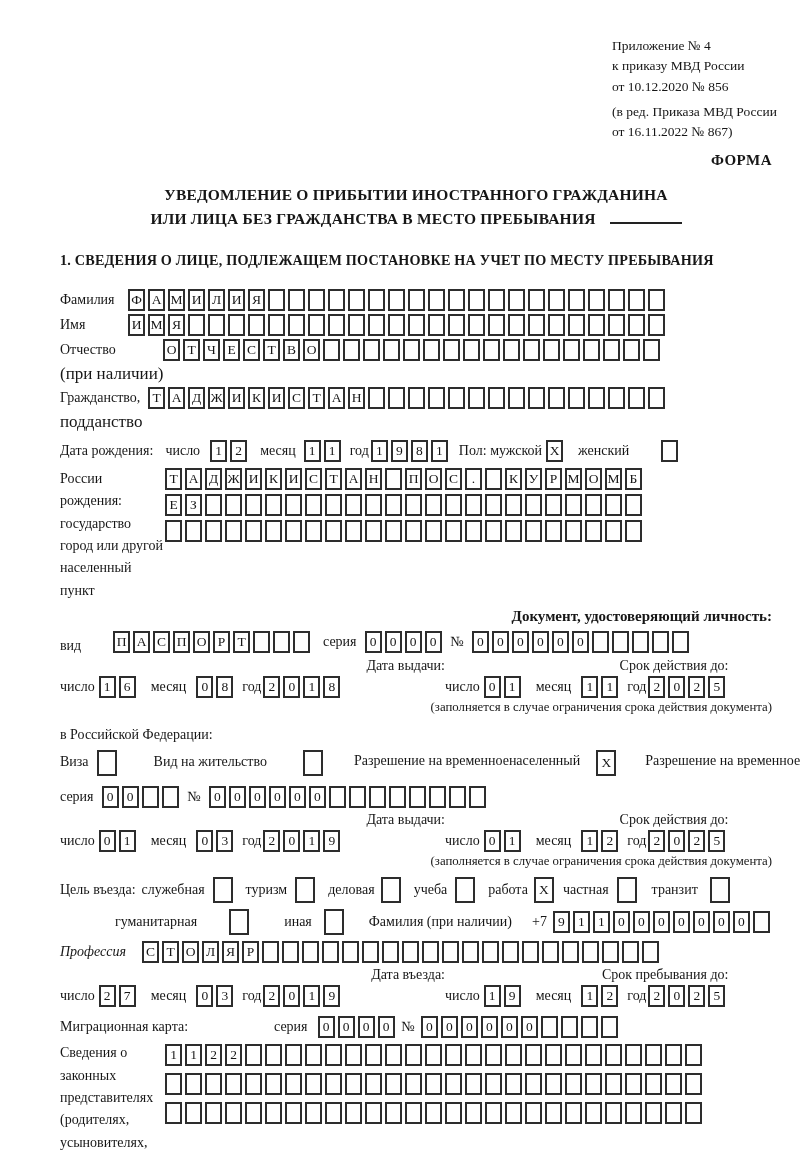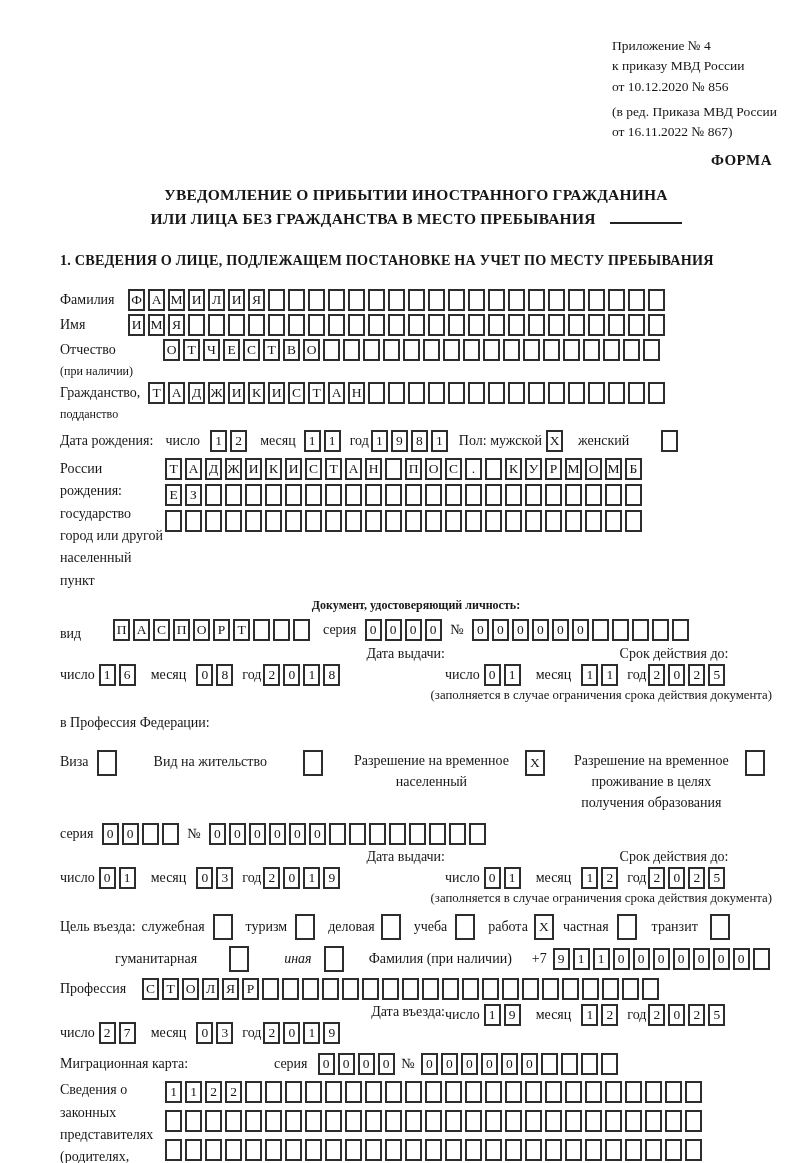--- a/index.html
+++ b/index.html
@@ -12,52 +12,52 @@
   .ref { margin-left:552px; width:230px; font-size:13.5px; line-height:1.5; }
   .ref .amend { margin-top:5px; }
   .forma { text-align:right; font-weight:bold; font-size:15px; margin-top:10px; letter-spacing:.5px; }
   .title { text-align:center; font-weight:bold; font-size:15.5px; margin-top:14px; line-height:1.5; letter-spacing:.2px; }
   .blank { display:inline-block; width:72px; border-bottom:2px solid #222; margin-left:14px; height:1.0em; }
   .sec-head { font-weight:bold; font-size:14.2px; margin-top:22px; margin-bottom:20px; letter-spacing:.2px; white-space:nowrap; }
 
   .row { display:flex; align-items:center; margin-bottom:3px; }
   .rows-top { align-items:flex-start; }
   .lbl { font-size:14px; flex:0 0 auto; }
-  .sub { font-size:12px; margin-bottom:3px; }
+  .sub { font-size:17px; margin-bottom:3px; }
   .w68 { width:68px; } .w103 { width:103px; } .w88 { width:88px; }
-  .w105 { width:105px; } .w53 { width:53px;margin-top:8px; } .w82 { width:82px; } .w150 { width:150px; }
+  .w105 { width:105px; } .w53 { width:53px;margin-top:8px; } .w82 { width:82px;font-style:italic; } .w150 { width:150px; }
   .ml2{margin-left:2px;} .ml4{margin-left:4px;} .ml6{margin-left:6px;} .ml8{margin-left:8px;}
-  .ml10{margin-left:10px;} .ml12{margin-left:12px;} .ml14{margin-left:32px;font-style:italic;} .ml20{margin-left:20px;}
+  .ml10{margin-left:10px;} .ml12{margin-left:12px;} .ml14{margin-left:32px;} .ml20{margin-left:20px;}
   .ml22{margin-left:22px;} .ml28{margin-left:28px;} .ml30{margin-left:30px;} .ml55{margin-left:55px;} .ml64{margin-left:64px;}
   .pt4{padding-top:4px;}
 
   .cells { display:flex; flex:0 0 auto; }
   .cell {
     flex:0 0 auto; width:17px; height:22px; border:2px solid #2d2d2d; margin-right:3px;
     display:flex; align-items:center; justify-content:center;
     font-size:13.5px; line-height:1; background:#fff;
   }
   .cbx .cell { width:20px; height:26px; }
   .stack { display:flex; flex-direction:column; }
   .stack .crow { margin-bottom:4px; }
   .lblcol { font-size:14px; line-height:1.6; flex:0 0 auto; }
 
-  .doc-head { text-align:center; font-weight:bold; font-size:12px; margin:6px 0 5px 0; }
+  .doc-head { text-align:right; font-weight:bold; font-size:15px; margin:6px 0 5px 0; }
 
   .dates { display:flex; margin-top:4px; }
   .dgroup { flex:0 0 auto; }
   .dg-left { width:385px; }
   .dhead { font-size:14px; text-align:right; margin-bottom:2px; }
   .dline { display:flex; align-items:center; }
   .dl { font-size:14px; flex:0 0 auto; }
   .note-row { text-align:right; font-size:12.8px; margin:2px 0 8px 0; }
 
   .intro { font-size:14px; line-height:1.65; margin-top:6px; }
-  .visa-row { margin:16px 0 10px 0;gap:6px; }
-  .optlines { display:flex; flex-direction:column; text-align:center; font-size:14px; line-height:1.5; flex:0 0 auto; }
+  .visa-row { margin:4px 0 10px 0;gap:6px; }
+  .optlines { display:flex; flex-direction:row; text-align:center; font-size:14px; line-height:1.5; flex:0 0 auto; }
 
   .purpose-row { margin-top:8px; }
   .legal { display:flex; align-items:flex-start; margin-top:4px; }
 </style>
 </head>
 <body>
 
 <div class="page">
 
   <div class="ref">
@@ -411,21 +411,21 @@
             <span class="cell">0</span>
             <span class="cell">2</span>
             <span class="cell">5</span>
           </span>
       </div>
     </div>
   </div>
   <div class="note-row">(заполняется в случае ограничения срока действия документа)</div>
 
   <div class="intro">
-    <div>в Профессия Федерации:</div>
+    <div>в Российской Федерации:</div>
   </div>
 
   <div class="row rows-top visa-row">
     <span class="lbl pt4">Виза</span>
     <span class="cells cbx ml2">
         <span class="cell"></span>
       </span>
     <span class="lbl pt4 ml28">Вид на жительство</span>
     <span class="cells cbx ml30">
         <span class="cell"></span>
@@ -629,20 +629,21 @@
         <span class="dl ml6">год</span>
         <span class="cells ml2">
             <span class="cell">2</span>
             <span class="cell">0</span>
             <span class="cell">1</span>
             <span class="cell">9</span>
           </span>
       </div>
     </div>
     <div class="dgroup">
+      <div class="dhead">Срок пребывания до:</div>
       <div class="dline">
         <span class="dl">число</span>
         <span class="cells ml4">
             <span class="cell">1</span>
             <span class="cell">9</span>
           </span>
         <span class="dl ml12">месяц</span>
         <span class="cells ml10">
             <span class="cell">1</span>
             <span class="cell">2</span>

